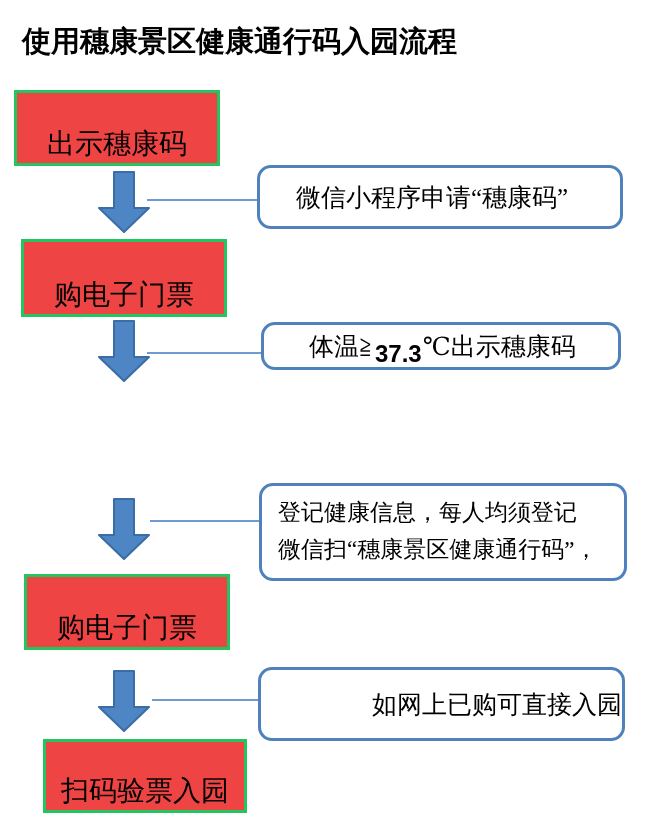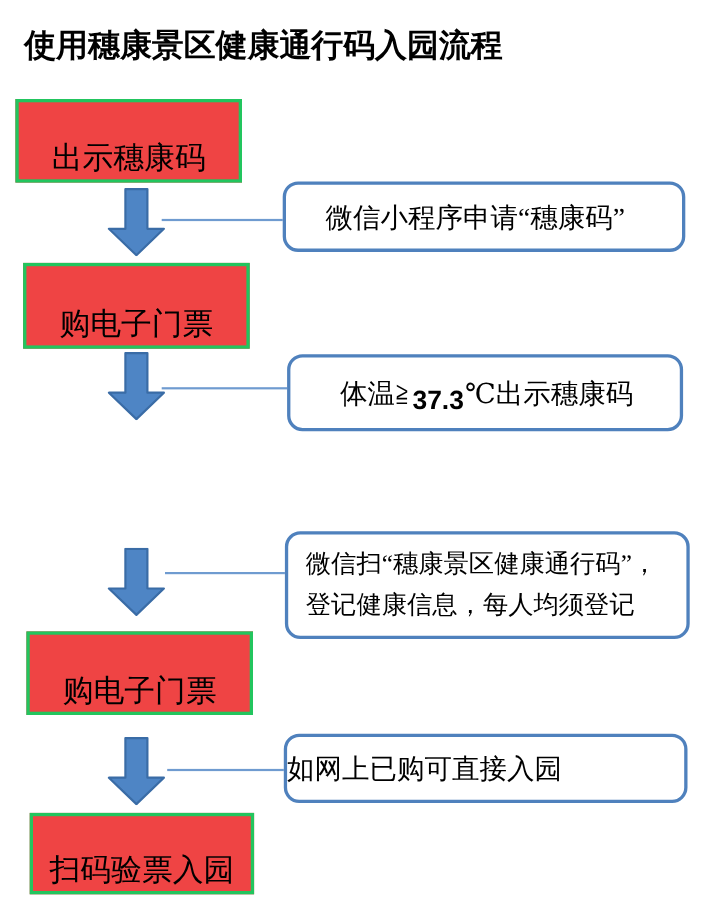--- a/index.html
+++ b/index.html
@@ -34,21 +34,21 @@
     align-items: flex-end;
     justify-content: center;
     font-size: 28px;
     color: #000000;
     white-space: nowrap;
   }
   .box1 { left: 14px; top: 90px;  width: 200px; height: 70px; }
   .box2 { left: 21px; top: 239px; width: 200px; height: 72px; }
   .box3 { left: 20px; top: 412px; width: 201px; height: 70px; }
   .box4 { left: 24px; top: 574px; width: 200px; height: 70px; }
-  .box5 { left: 27px; top: 739px; width: 198px; height: 68px; }
+  .box5 { left: 43px; top: 739px; width: 198px; height: 68px; }
 
   .arrow {
     position: absolute;
     width: 54px;
     height: 62px;
   }
   .arrow1 { left: 97px; top: 171px; }
   .arrow2 { left: 97px; top: 320px; }
   .arrow3 { left: 97px; top: 498px; }
   .arrow4 { left: 97px; top: 670px; }
@@ -70,32 +70,32 @@
     background: #ffffff;
     box-sizing: border-box;
     display: flex;
     align-items: center;
     font-size: 25px;
     color: #000000;
     padding: 0 16px;
     white-space: nowrap;
   }
   .callout1 { left: 257px; top: 165px; width: 366px; height: 64px; padding-left: 36px; }
-  .callout2 { left: 261px; top: 322px; width: 360px; height: 70px; padding-left: 45px; }
+  .callout2 { left: 261px; top: 322px; width: 360px; height: 48px; padding-left: 45px; }
   .callout3 {
     left: 259px; top: 483px; width: 368px; height: 98px;
     font-size: 23px;
     flex-direction: column;
     align-items: flex-start;
     justify-content: center;
     line-height: 1.6;
   }
   .callout4 {
-    left: 258px; top: 667px; width: 367px; height: 63px;
-    justify-content: flex-start;
+    left: 258px; top: 667px; width: 367px; height: 74px;
+    justify-content: flex-end;
     padding: 0;
   }
   .bold-num {
     font-family: "Liberation Sans", "DejaVu Sans", sans-serif;
     font-weight: bold;
     font-size: 24px;
     padding: 0 1px;
     margin-top: 16px;
   }
   .callout-line { white-space: nowrap; }
@@ -135,22 +135,22 @@
       <span>℃出示穗康码</span>
   </div>
 
 
   <svg class="arrow arrow3" viewBox="0 0 54 62" xmlns="http://www.w3.org/2000/svg">
     <polygon points="17,1 37,1 37,37 52,37 27,61 2,37 17,37" fill="#4e85c5" stroke="#3a6ca6" stroke-width="2" stroke-linejoin="round"></polygon>
   </svg>
   <div class="connector c3"></div>
 
   <div class="callout callout3">
+    <div class="callout-line">登记健康信息，每人均须登记</div>
     <div class="callout-line">微信扫“穗康景区健康通行码”，</div>
-    <div class="callout-line">登记健康信息，每人均须登记</div>
   </div>
 
   <div class="box box4">
     <span>购电子门票</span>
   </div>
 
   <svg class="arrow arrow4" viewBox="0 0 54 62" xmlns="http://www.w3.org/2000/svg">
     <polygon points="17,1 37,1 37,37 52,37 27,61 2,37 17,37" fill="#4e85c5" stroke="#3a6ca6" stroke-width="2" stroke-linejoin="round"></polygon>
   </svg>
   <div class="connector c4"></div>

